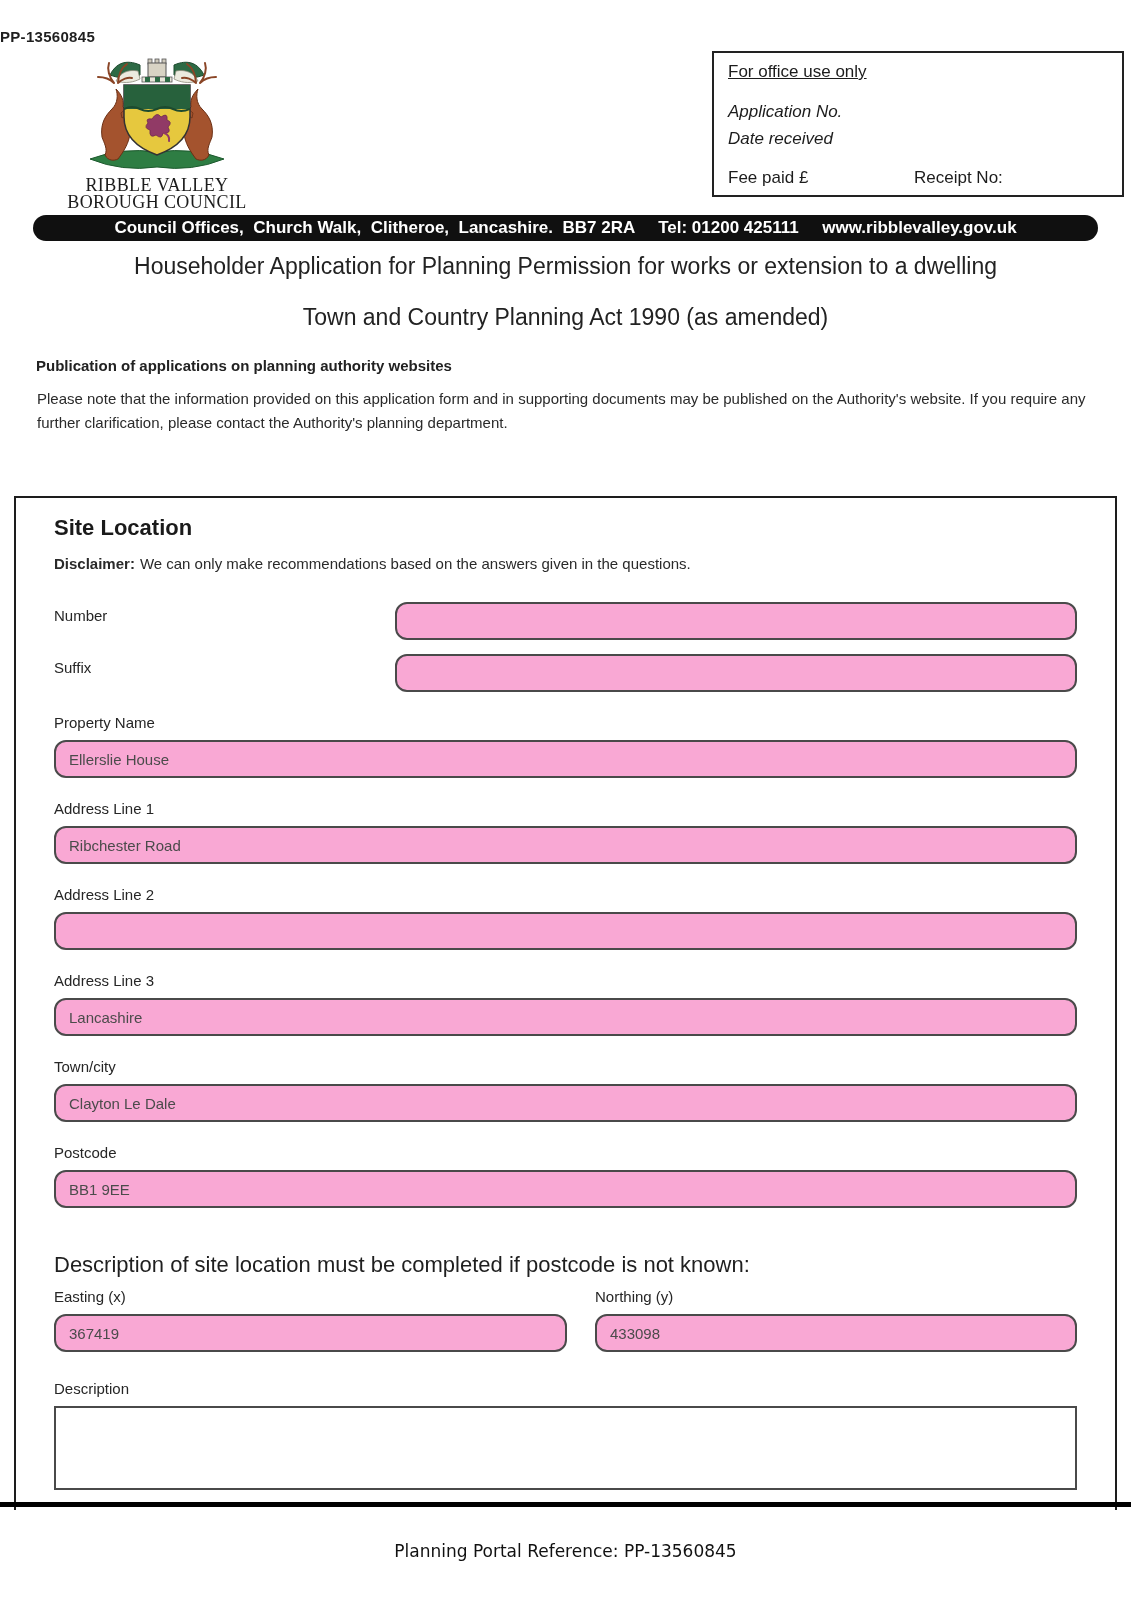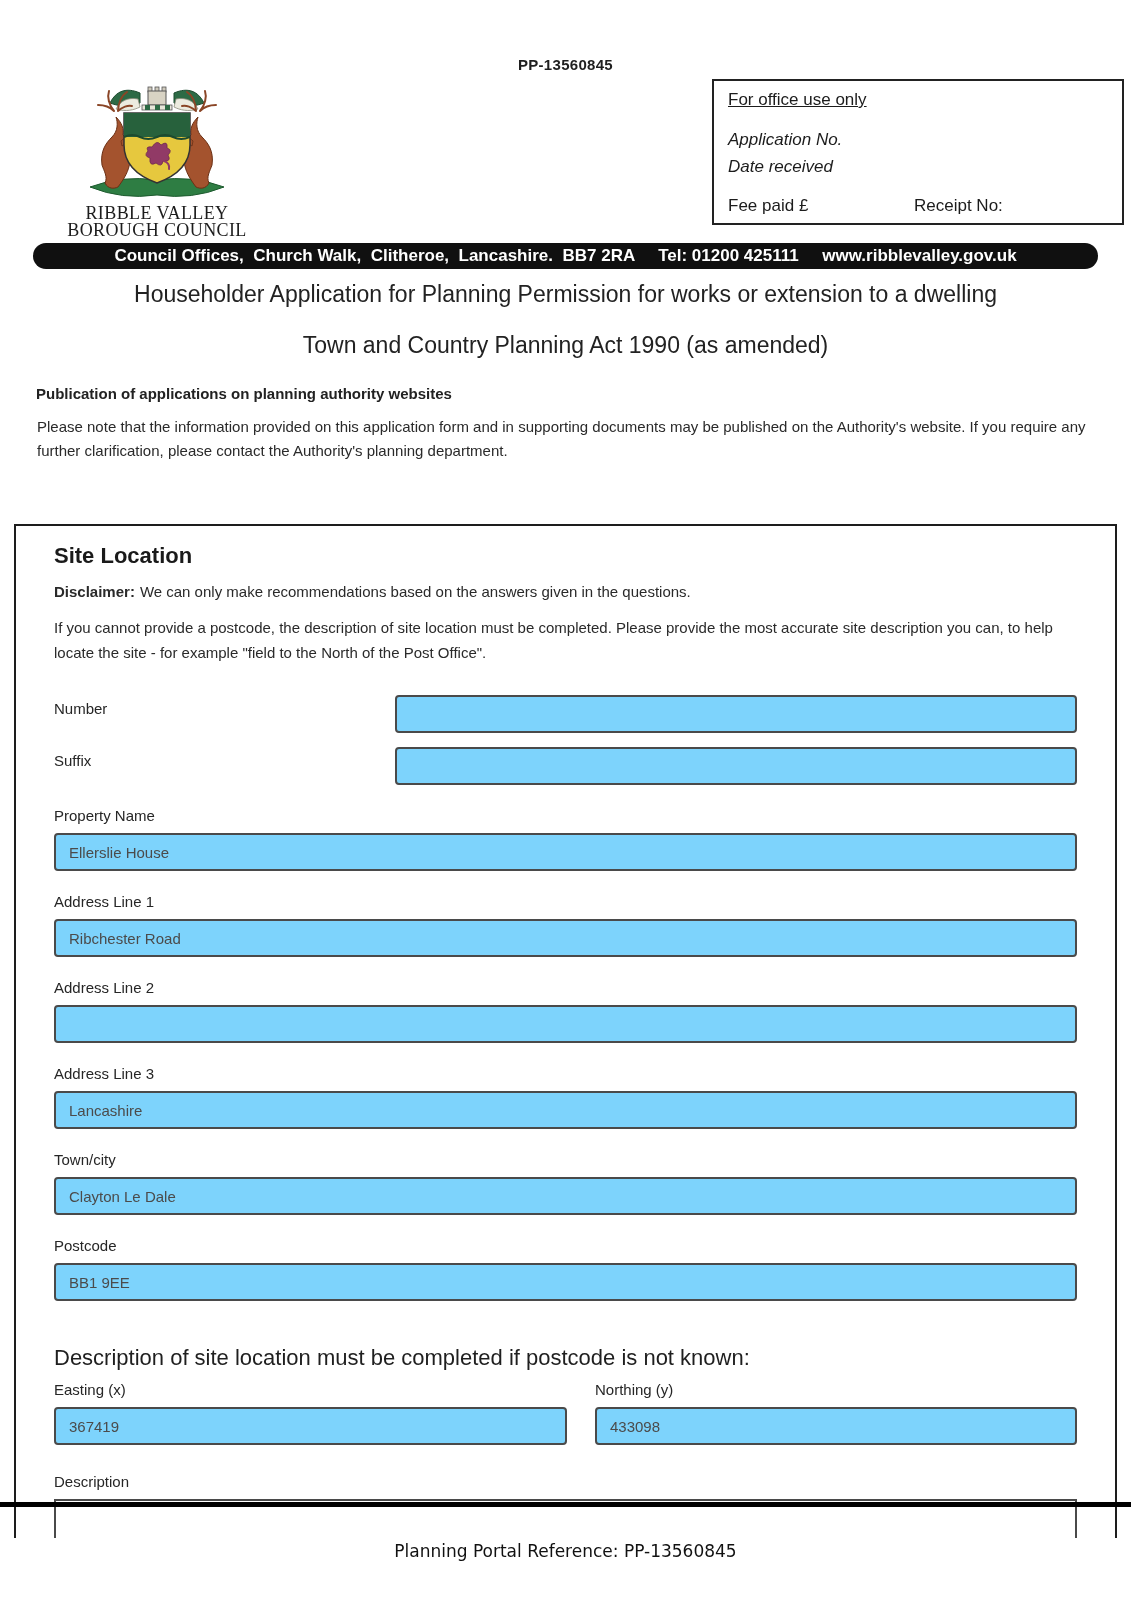--- a/index.html
+++ b/index.html
@@ -3,21 +3,21 @@
 <meta charset="utf-8">
 <style>
   * { margin:0; padding:0; box-sizing:border-box; }
   html,body { background:#ffffff; }
   body {
     width:1131px; height:1600px; margin:0 auto; position:relative; overflow:hidden;
     font-family:"Liberation Sans", sans-serif; color:#1f1f1f;
   }
 
   
-  .pp-ref { padding-top:28px; text-align:center; font-size:15px; font-weight:bold; letter-spacing:.3px;margin-top:28px; }
+  .pp-ref { padding-top:28px; text-align:left; font-size:15px; font-weight:bold; letter-spacing:.3px; }
 
   
   .header-row { position:relative; height:164px; margin-top:6px; }
   .logo-block { position:absolute; left:53px; top:0; width:208px; text-align:center; }
   .logo-block svg { display:block; margin:0 auto; }
   .council-name { font-family:"Liberation Serif", serif; font-size:18px; line-height:17px; color:#1c1c1c; letter-spacing:.4px; white-space:nowrap; }
 
   .office-box {
     position:absolute; left:712px; top:0; width:412px; height:146px;
     border:2px solid #222; padding:9px 14px; font-size:17px; color:#1c1c1c; background:#fff;
@@ -46,22 +46,22 @@
     border:2px solid #1d1d1d; border-bottom:none; padding:0 38px;
   }
   .site-heading { margin-top:17px; font-size:22px; font-weight:bold; color:#1a1a1a; }
   .disclaimer   { margin-top:14px; font-size:15px; color:#2a2a2a; }
   .d-label      { font-weight:bold; }
   .d-text       { margin-left:5px; }
   .instructions { margin-top:15px; font-size:15px; line-height:25px; color:#2a2a2a; }
 
   .f-label { display:block; font-size:15px; color:#262626; line-height:18px; }
   .f-input {
-    display:block; width:100%; height:38px; border:2px solid #4a4a4a; background:#7dd3fc;
-    padding:0 13px; font-family:inherit; font-size:15px; color:#4b4b4b; border-radius:4px; outline:none;
+    display:block; width:100%; height:38px; border:2px solid #4a4a4a; background:#f9a8d4;
+    padding:0 13px; font-family:inherit; font-size:15px; color:#4b4b4b; border-radius:12px; outline:none;
   }
   .inline-row { display:flex; align-items:flex-start; }
   .row-number { margin-top:30px; }
   .row-suffix { margin-top:14px; }
   .inline-row .f-label { flex:0 0 341px; padding-top:5px; }
   .inline-row .f-input { flex:1; }
 
   .stacked { margin-top:22px; }
   .stacked .f-input { margin-top:8px; }
 
@@ -159,21 +159,20 @@
 <div class="pub-heading">Publication of applications on planning authority websites</div>
 <div class="pub-body">Please note that the information provided on this application form and in supporting documents may be published on the Authority's website. If you require any further clarification, please contact the Authority's planning department.</div>
 
 <div class="site-box">
   <div class="site-heading">Site Location</div>
 
   <div class="disclaimer">
     <span class="d-label">Disclaimer:</span><span class="d-text">We can only make recommendations based on the answers given in the questions.</span>
   </div>
 
-  <div class="instructions">If you cannot provide a postcode, the description of site location must be completed. Please provide the most accurate site description you can, to help locate the site - for example "field to the North of the Post Office".</div>
 
   <div class="inline-row row-number">
     <label class="f-label">Number</label>
     <input class="f-input" type="text" value="" style="">
   </div>
 
   <div class="inline-row row-suffix">
     <label class="f-label">Suffix</label>
     <input class="f-input" type="text" value="" style="">
   </div>

